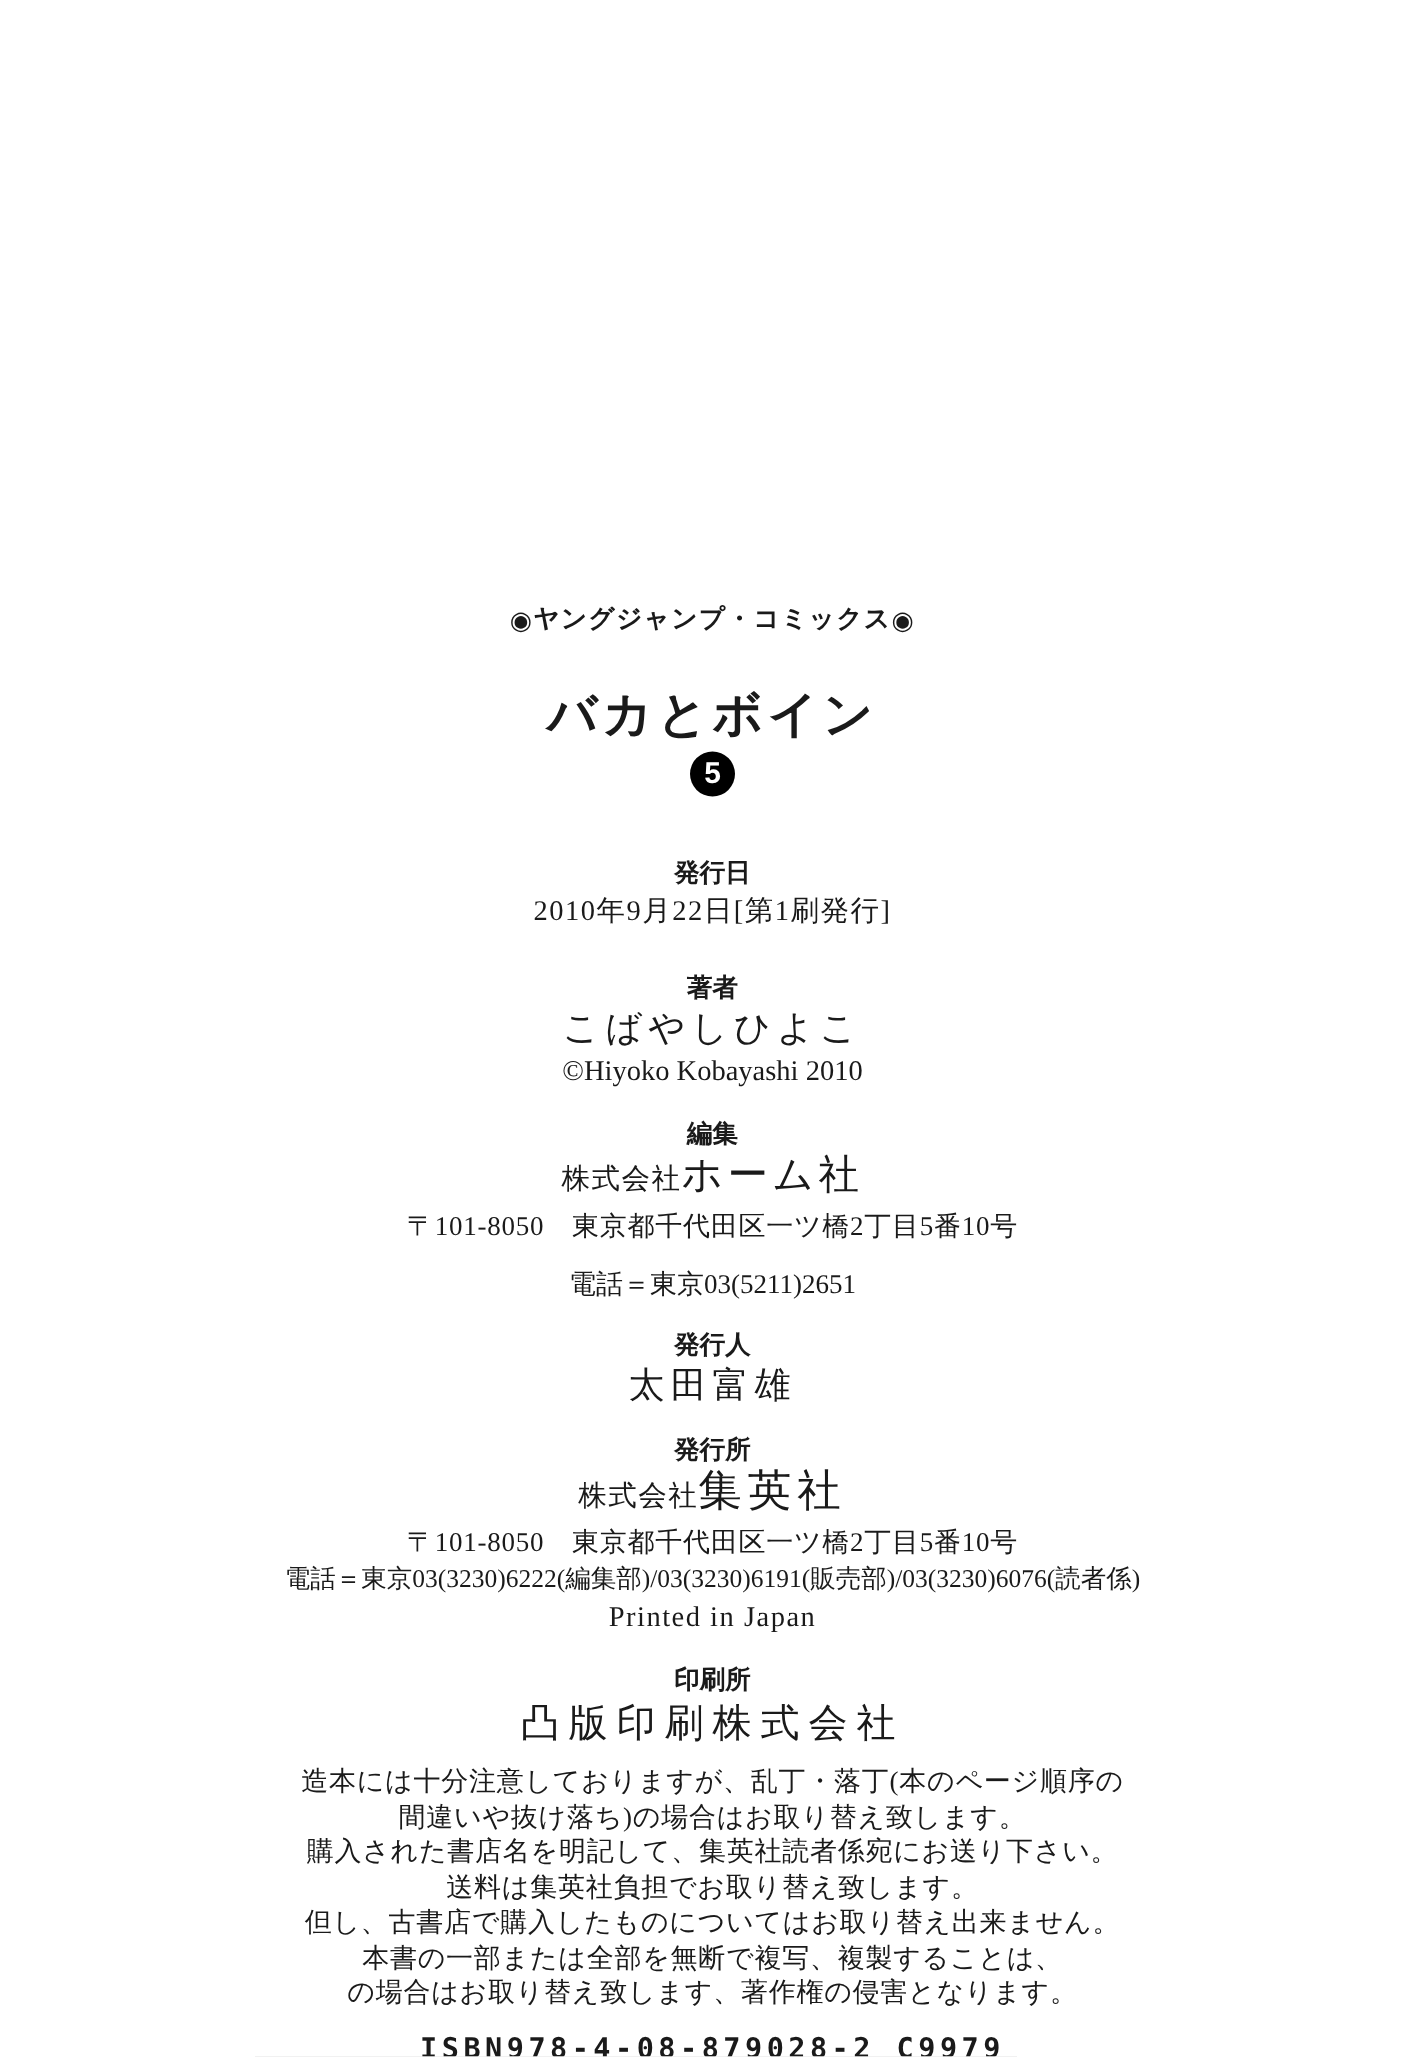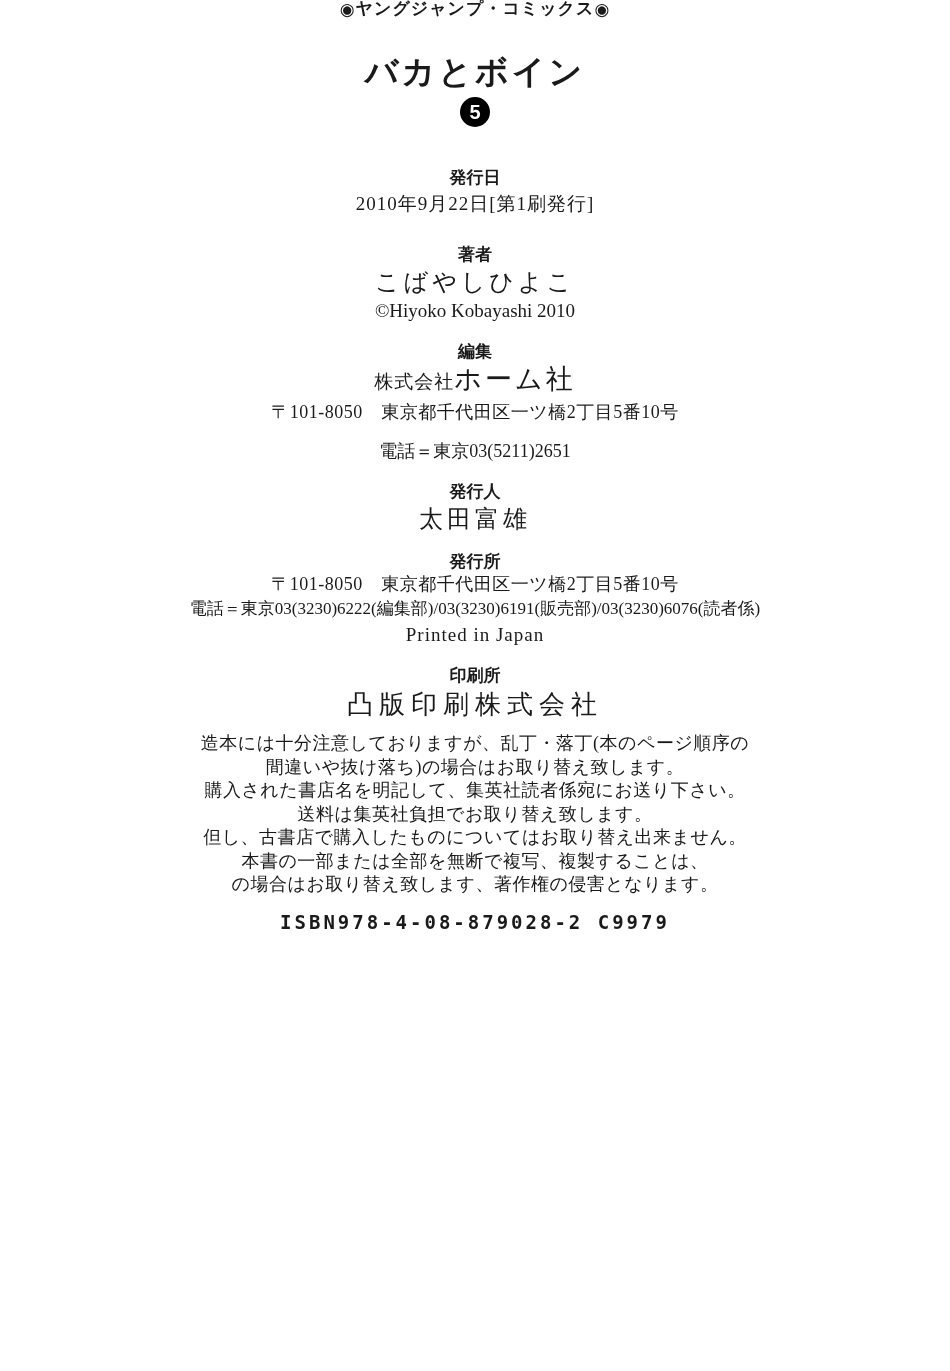--- a/index.html
+++ b/index.html
@@ -6,20 +6,21 @@
   .page {
     position: relative;
     width: 950px;
     height: 1371px;
     margin: 0 auto;
     background: #ffffff;
     color: #1a1a1a;
     text-align: center;
     overflow: hidden;
     box-sizing: border-box;
+    padding-top: 404px;
     font-family: "Liberation Serif", "DejaVu Serif", serif;
   }
   .series-line {
     font-family: "Liberation Sans", "DejaVu Sans", sans-serif;
     font-weight: bold;
     font-size: 17px;
     letter-spacing: 1px;
     line-height: 18px;
   }
   .series-line .mark { font-size: 17px; vertical-align: -1px; }
@@ -121,20 +122,23 @@
     <div class="phone">電話＝東京03(5211)2651</div>
   </section>
 
   <section class="block b-issuer">
     <div class="label">発行人</div>
     <div class="person-name">太田富雄</div>
   </section>
 
   <section class="block b-publisher">
     <div class="label">発行所</div>
+    <div class="company-line">
+      <span class="company-prefix">株式会社</span><span class="company-name company-name-big">集英社</span>
+    </div>
     <div class="address">〒101-8050　東京都千代田区一ツ橋2丁目5番10号</div>
     <div class="phone-long">電話＝東京03(3230)6222(編集部)/03(3230)6191(販売部)/03(3230)6076(読者係)</div>
     <div class="printed-in">Printed in Japan</div>
   </section>
 
   <section class="block b-printer">
     <div class="label">印刷所</div>
     <div class="printer-name">凸版印刷株式会社</div>
   </section>
 

